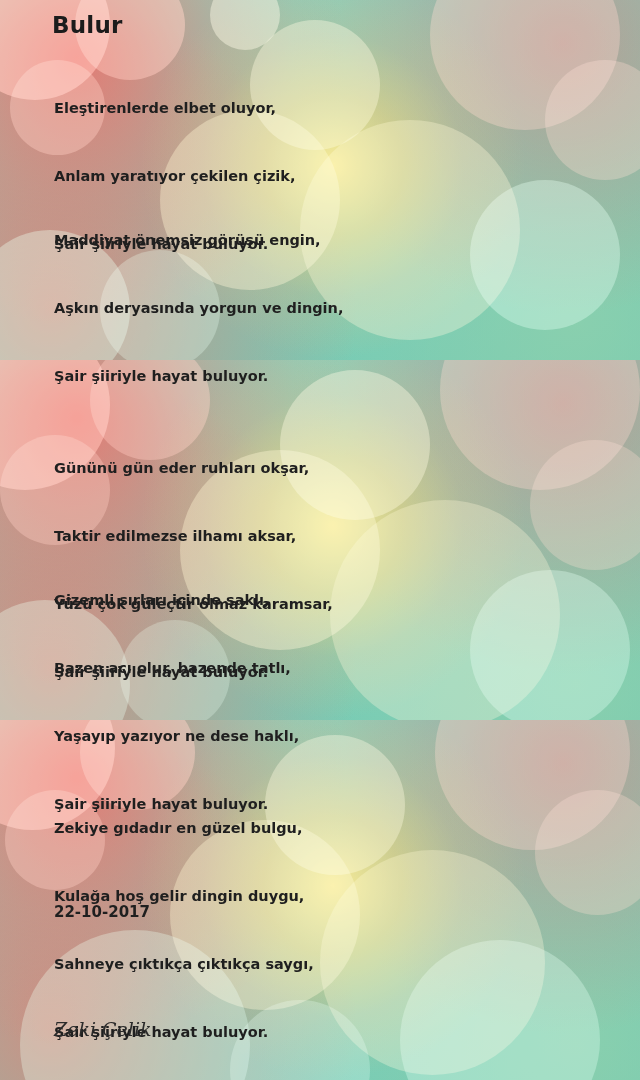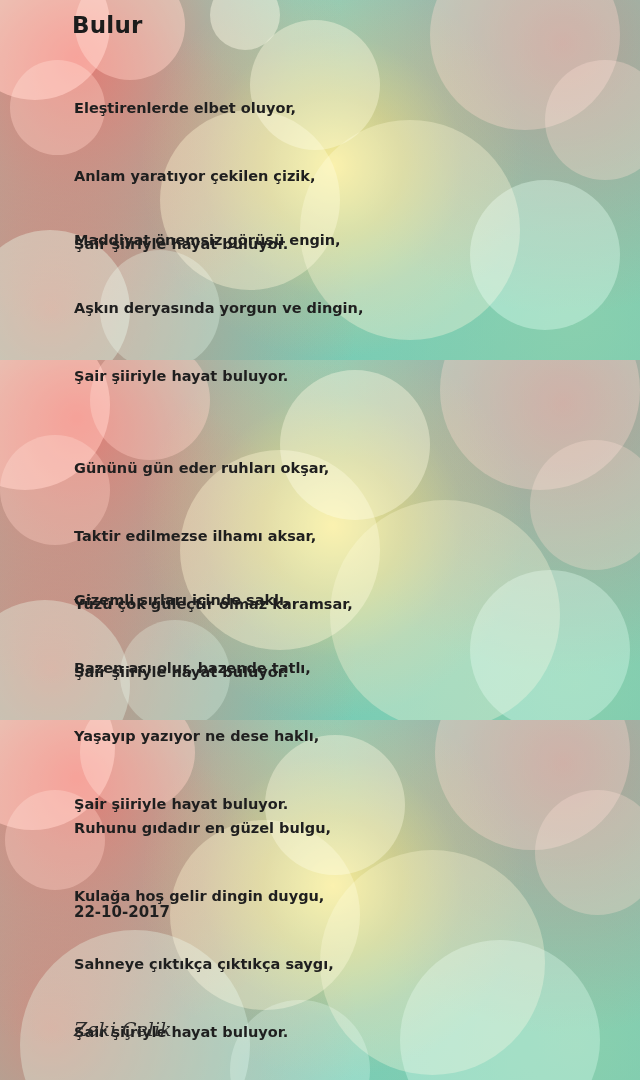--- a/index.html
+++ b/index.html
@@ -42,21 +42,20 @@
   .bokeh {
     position: absolute;
     border-radius: 50%;
     filter: blur(0.5px);
     mix-blend-mode: screen;
   }
   
   .content {
     position: absolute;
     inset: 0;
-    margin-left: 20px;
   }
   .title {
     position: absolute;
     left: 52px;
     top: 12px;
     font-size: 23px;
     font-weight: bold;
     color: #1c1c1c;
     letter-spacing: 0.2px;
   }
@@ -161,21 +160,21 @@
     </div>
 
     <div class="stanza" style="top:544px;">
       <div class="line">Gizemli sırları içinde saklı,</div>
       <div class="line">Bazen acı olur, bazende tatlı,</div>
       <div class="line">Yaşayıp yazıyor ne dese haklı,</div>
       <div class="line">Şair şiiriyle hayat buluyor.</div>
     </div>
 
     <div class="stanza" style="top:772px;">
-      <div class="line">Ruhunu gıdadır en güzel bulgu,</div>
+      <div class="line">Zekiye gıdadır en güzel bulgu,</div>
       <div class="line">Kulağa hoş gelir dingin duygu,</div>
       <div class="line">Sahneye çıktıkça çıktıkça saygı,</div>
       <div class="line">Şair şiiriyle hayat buluyor.</div>
     </div>
 
     <div class="datestamp" style="top:903px;">22-10-2017</div>
 
     <div class="author" style="top:1018px;">Zeki Çelik</div>
 
   </div>

